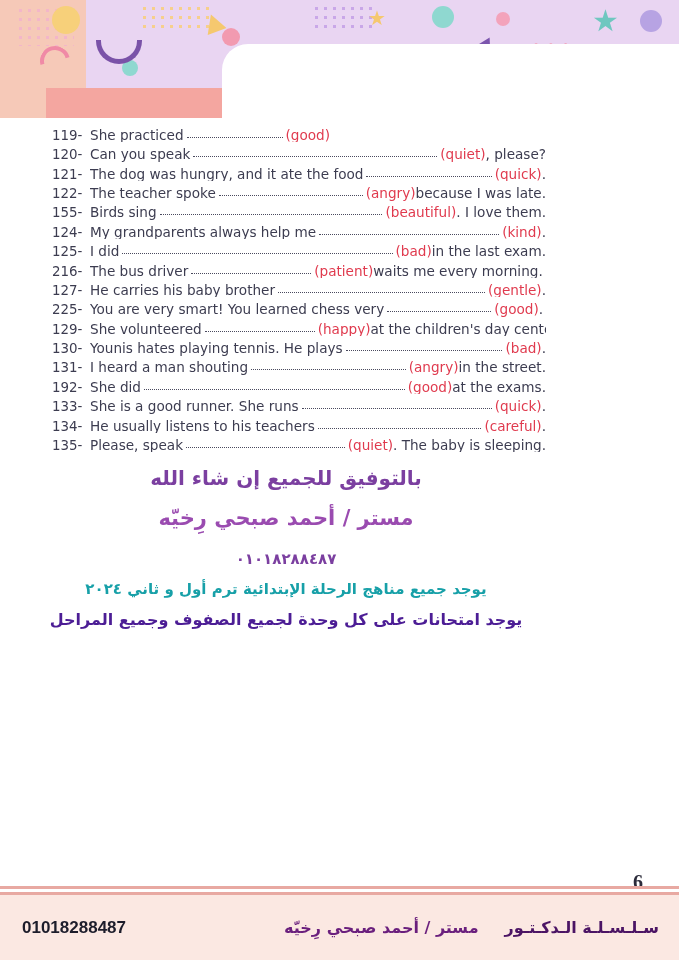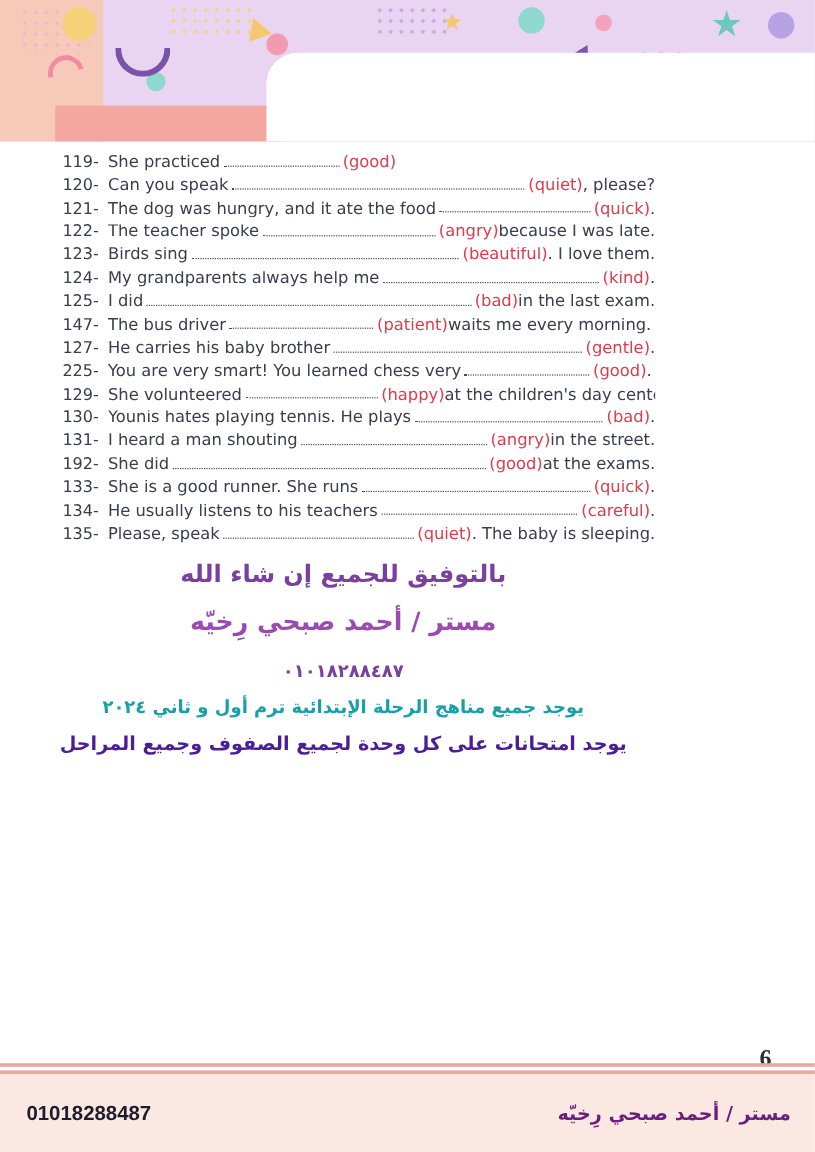--- a/index.html
+++ b/index.html
@@ -133,21 +133,21 @@
   .q-num {
     width: 38px;
     flex: 0 0 38px;
     color: #3c3c50;
     font-size: 13.4px;
   }
   .q-body {
     flex: 1 1 auto;
     overflow: hidden;
     display: flex;
-    align-items: center;
+    align-items: flex-start;
   }
   .q-text { flex: 0 0 auto; }
   .q-fill {
     flex: 1 1 auto;
     border-bottom: 1.4px dotted #4a4a5e;
     margin: 0 3px 3px 3px;
     min-width: 10px;
     height: 9px;
   }
   .q-word {
@@ -288,21 +288,21 @@
       <span class="q-num">122-</span>
       <span class="q-body">
         <span class="q-text">The teacher spoke</span>
         <span class="q-fill"></span>
         <span class="q-word">(angry)</span>
         <span class="q-tail"> because I was late.</span>
       </span>
     </div>
 
     <div class="q-row">
-      <span class="q-num">123-</span>
+      <span class="q-num">155-</span>
       <span class="q-body">
         <span class="q-text">Birds sing</span>
         <span class="q-fill"></span>
         <span class="q-word">(beautiful)</span>
         <span class="q-tail">. I love them.</span>
       </span>
     </div>
 
     <div class="q-row">
       <span class="q-num">124-</span>
@@ -318,21 +318,21 @@
       <span class="q-num">125-</span>
       <span class="q-body">
         <span class="q-text">I did</span>
         <span class="q-fill"></span>
         <span class="q-word">(bad)</span>
         <span class="q-tail"> in the last exam.</span>
       </span>
     </div>
 
     <div class="q-row">
-      <span class="q-num">147-</span>
+      <span class="q-num">216-</span>
       <span class="q-body">
         <span class="q-text">The bus driver</span>
         <span class="q-fill" style="flex:0 0 120px"></span>
         <span class="q-word">(patient)</span>
         <span class="q-tail"> waits me every morning.</span>
       </span>
     </div>
 
     <div class="q-row">
       <span class="q-num">127-</span>
@@ -434,15 +434,16 @@
     <div class="ar-line ar-6">يوجد امتحانات على كل وحدة لجميع الصفوف وجميع المراحل</div>
   </div>
 </div>
 
 <div class="page-num">6</div>
 
 <div class="footer">
   <div class="footer-rule"></div>
   <div class="footer-phone">01018288487</div>
   <div class="footer-right">
+    <span class="f-a">سـلـسـلـة الـدكـتـور</span>
     <span class="f-b">مستر / أحمد صبحي رِخيّه</span>
   </div>
 </div>
 
 </body></html>

